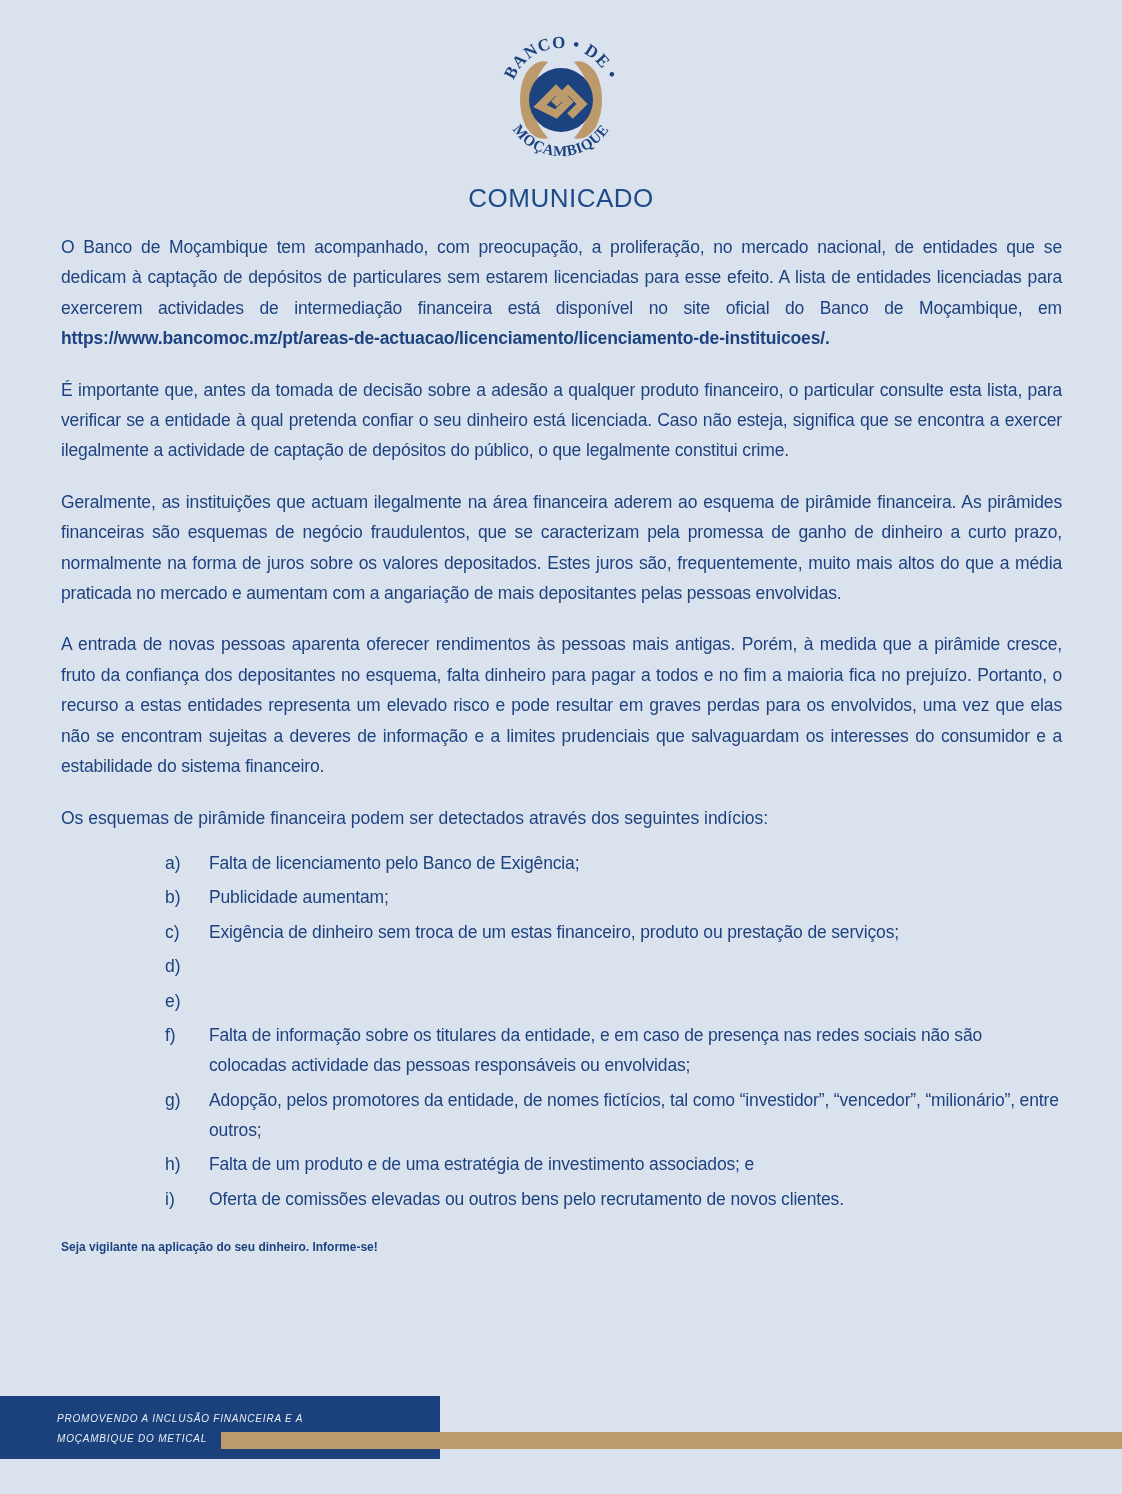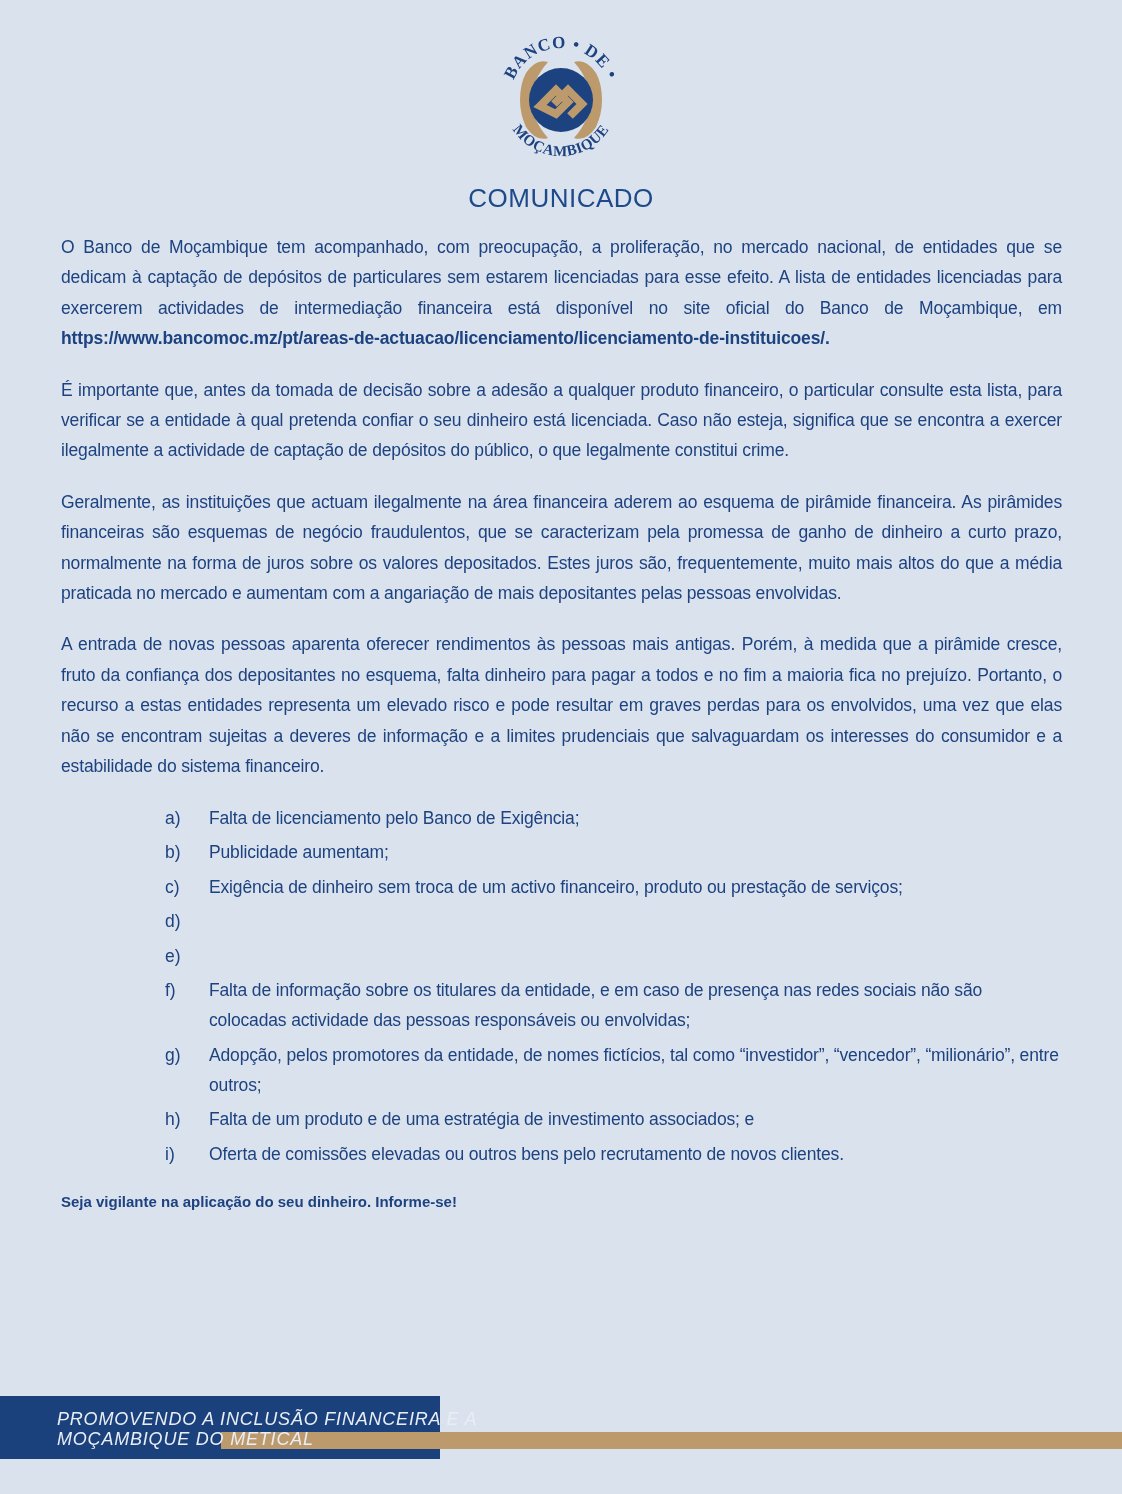--- a/index.html
+++ b/index.html
@@ -68,38 +68,38 @@
       width: 148px;
       flex: 0 0 148px;
       padding-left: 104px;
       box-sizing: border-box;
     }
     .list-text {
       flex: 1;
       letter-spacing: -0.15px;
     }
     .closing {
-      font-size: 15px;
+      font-size: 12px;
       font-weight: bold;
       line-height: 30px;
       margin-top: 10px;
     }
     .footer-band {
       position: absolute;
       left: 0;
       top: 1396px;
       width: 440px;
       height: 63px;
       background: #1b417c;
     }
     .footer-text {
       position: absolute;
       left: 57px;
       top: 1409px;
-      font-size: 18px;
+      font-size: 10px;
       font-style: italic;
       line-height: 20px;
       letter-spacing: 0.8px;
       color: #e9eef6;
     }
     .gold-bar {
       position: absolute;
       left: 221px;
       top: 1432px;
       width: 901px;
@@ -138,33 +138,34 @@
 </div>
 
 <div class="title">COMUNICADO</div>
 
 <div class="content">
   <p class="para"><span>O Banco de Moçambique tem acompanhado, com preocupação, a proliferação, no mercado nacional, de entidades que se dedicam à captação de depósitos de particulares sem estarem licenciadas para esse efeito. A lista de entidades licenciadas para exercerem actividades de intermediação financeira está disponível no site oficial do Banco de Moçambique, em </span><b>https://www.bancomoc.mz/pt/areas-de-actuacao/licenciamento/licenciamento-de-instituicoes/.</b></p>
   <p class="para">É importante que, antes da tomada de decisão sobre a adesão a qualquer produto financeiro, o particular consulte esta lista, para verificar se a entidade à qual pretenda confiar o seu dinheiro está licenciada. Caso não esteja, significa que se encontra a exercer ilegalmente a actividade de captação de depósitos do público, o que legalmente constitui crime.</p>
   <p class="para">Geralmente, as instituições que actuam ilegalmente na área financeira aderem ao esquema de pirâmide financeira. As pirâmides financeiras são esquemas de negócio fraudulentos, que se caracterizam pela promessa de ganho de dinheiro a curto prazo, normalmente na forma de juros sobre os valores depositados. Estes juros são, frequentemente, muito mais altos do que a média praticada no mercado e aumentam com a angariação de mais depositantes pelas pessoas envolvidas.</p>
   <p class="para">A entrada de novas pessoas aparenta oferecer rendimentos às pessoas mais antigas. Porém, à medida que a pirâmide cresce, fruto da confiança dos depositantes no esquema, falta dinheiro para pagar a todos e no fim a maioria fica no prejuízo. Portanto, o recurso a estas entidades representa um elevado risco e pode resultar em graves perdas para os envolvidos, uma vez que elas não se encontram sujeitas a deveres de informação e a limites prudenciais que salvaguardam os interesses do consumidor e a estabilidade do sistema financeiro.</p>
 
+  <p class="intro">Os esquemas de pirâmide financeira podem ser detectados através dos seguintes indícios:</p>
 
   <ul class="list">
     <li class="list-item">
       <span class="list-marker">a)</span>
       <span class="list-text">Falta de licenciamento pelo Banco de Exigência;</span>
     </li>
     <li class="list-item">
       <span class="list-marker">b)</span>
       <span class="list-text">Publicidade aumentam;</span>
     </li>
     <li class="list-item">
       <span class="list-marker">c)</span>
-      <span class="list-text">Exigência de dinheiro sem troca de um activo financeiro, produto ou prestação de serviços;</span>
+      <span class="list-text">Exigência de dinheiro sem troca de um estas financeiro, produto ou prestação de serviços;</span>
     </li>
     <li class="list-item">
       <span class="list-marker">d)</span>
     </li>
     <li class="list-item">
       <span class="list-marker">e)</span>
     </li>
     <li class="list-item">
       <span class="list-marker">f)</span>
       <span class="list-text">Falta de informação sobre os titulares da entidade, e em caso de presença nas redes sociais não são colocadas actividade das pessoas responsáveis ou envolvidas;</span>

